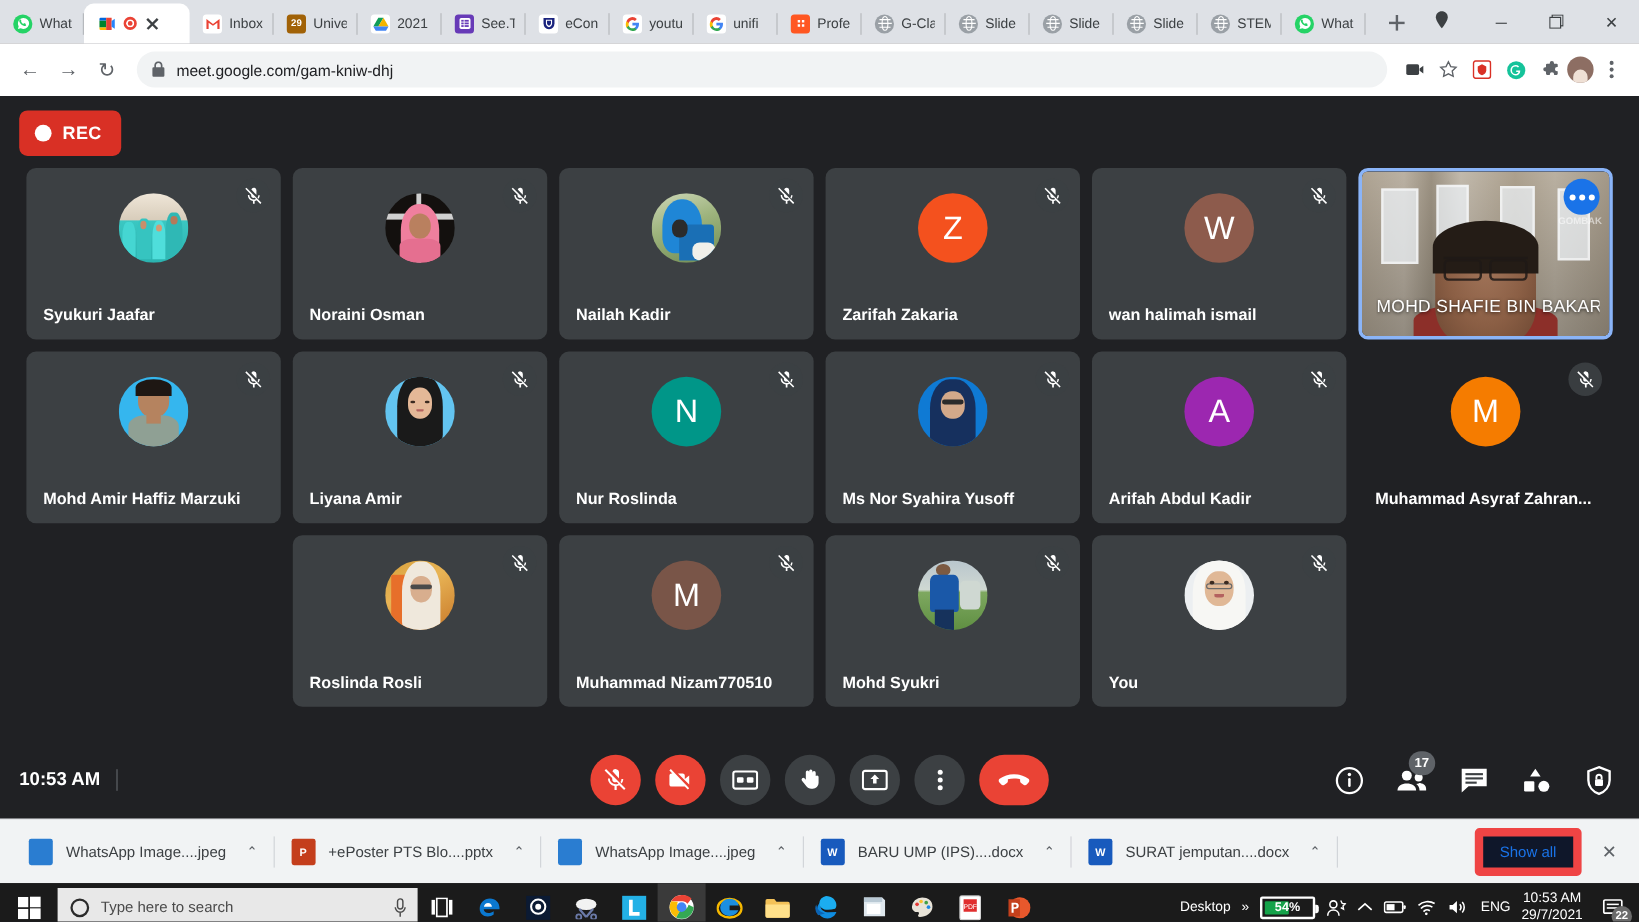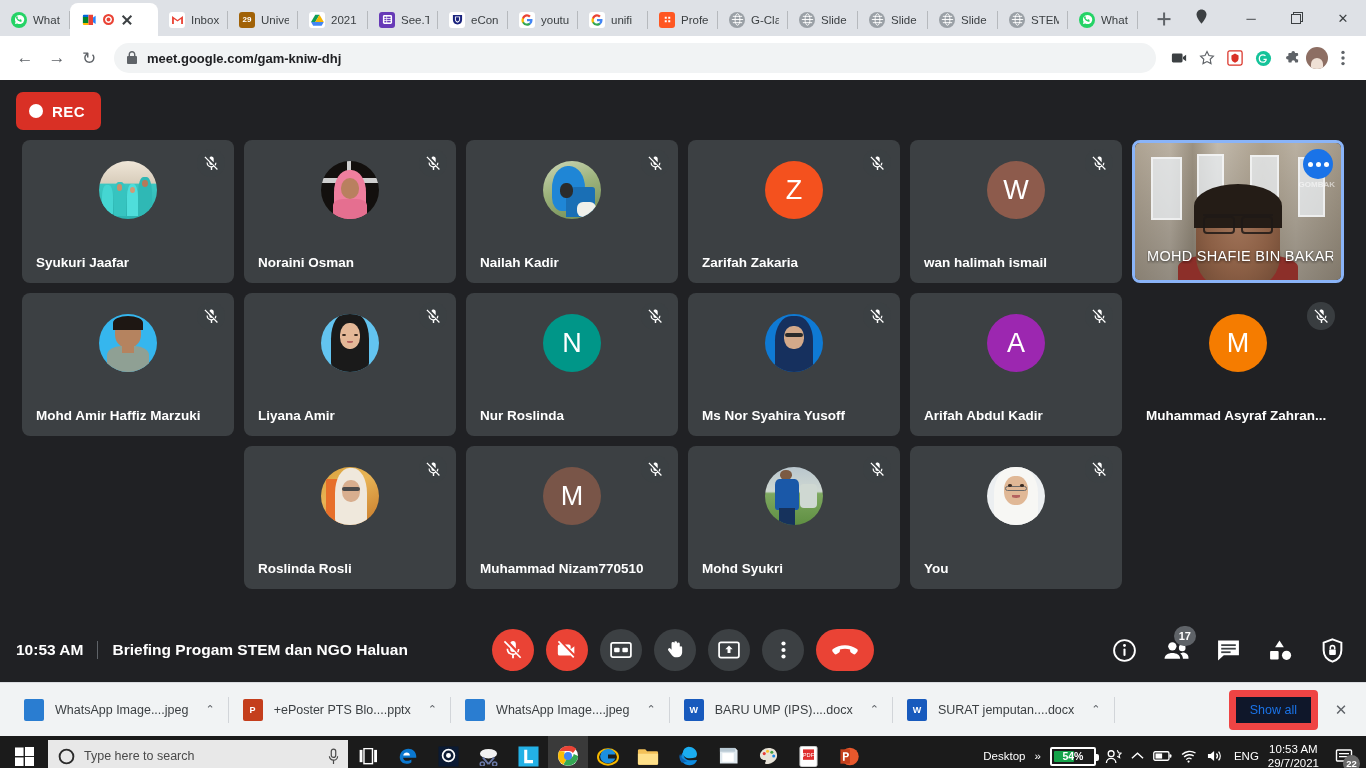--- a/index.html
+++ b/index.html
@@ -93,21 +93,21 @@
   .nav-btn {
     width: 30px; height: 30px; display: flex; align-items: center;
     justify-content: center; color: #5f6368; font-size: 17px;
     border-radius: 50%; cursor: pointer; flex: 0 0 30px;
   }
   .urlbox {
     flex: 1; height: 30px; background: #f1f3f4; border-radius: 15px;
     display: flex; align-items: center; padding: 0 12px; gap: 9px;
     margin: 0 8px; min-width: 0;
   }
-  .url-text { font-size: 13px; color: #202124; white-space: nowrap; font-weight: bold; }
+  .url-text { font-size: 13px; color: #202124; white-space: nowrap; }
   .omni-icon {
     width: 26px; height: 26px; display: flex; align-items: center;
     justify-content: center; font-size: 14px; color: #5f6368;
     flex: 0 0 26px; cursor: pointer;
   }
   .ext-av {
     width: 22px; height: 22px; border-radius: 50%;
     background: #8d6e63; flex: 0 0 22px; overflow:hidden; position:relative;
   }
   .ext-av::after{content:"";position:absolute;left:5px;top:11px;width:12px;height:12px;border-radius:50% 50% 0 0;background:#efe0d5;}
@@ -801,21 +801,20 @@
           </div>
           <div class="tile-name">You</div>
         </div>
       </div>
     </div>
 
   <div class="ctrlbar">
     <div class="ctrl-left">
       <span class="ctrl-time">10:53 AM</span>
       <span class="ctrl-sep"></span>
-      <span class="ctrl-title">Briefing Progam STEM dan NGO Haluan</span>
     </div>
 
     <div class="ctrl-center">
       <div class="cbtn red">
         <svg width="22" height="22" viewBox="0 0 24 24">
             <path fill="#fff" d="M19 11h-1.7a5.3 5.3 0 01-.9 2.9l1.2 1.2A7 7 0 0019 11zM3.3 2L2 3.3l6.9 6.9V11a3.1 3.1 0 003.1 3.1c.4 0 .8-.1 1.2-.2l1.4 1.4c-.8.4-1.7.6-2.6.6a5.3 5.3 0 01-5.3-5.3H5a7 7 0 006 6.9V21h2v-3.5c.8-.1 1.6-.4 2.3-.8l4.4 4.4 1.3-1.3z"></path>
             <path fill="#fff" d="M15.1 10.6V5.1a3.1 3.1 0 00-6-1L15 10.3z"></path>
           </svg>
       </div>
       <div class="cbtn red">

